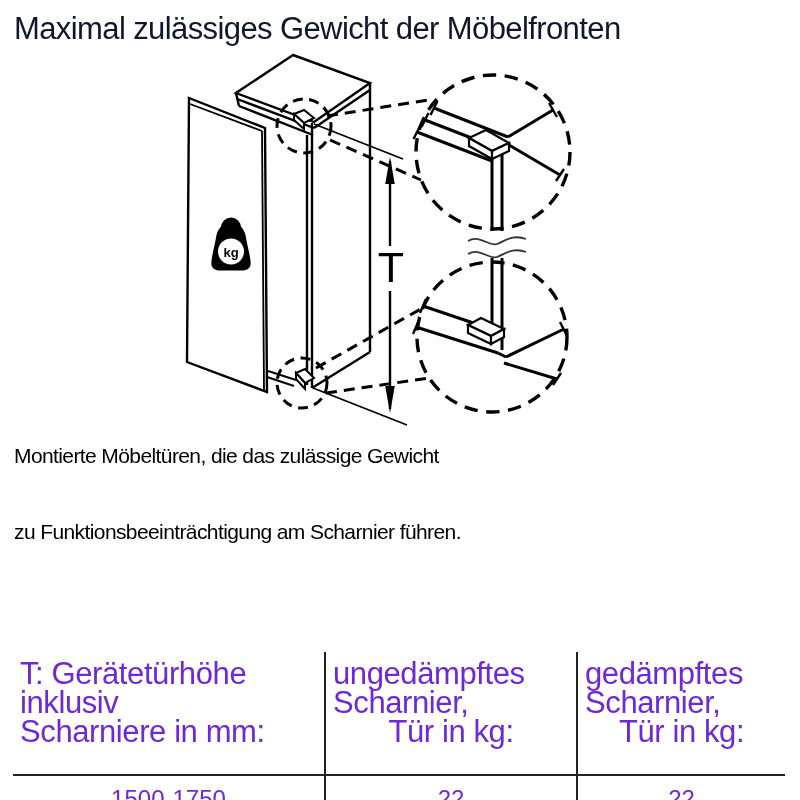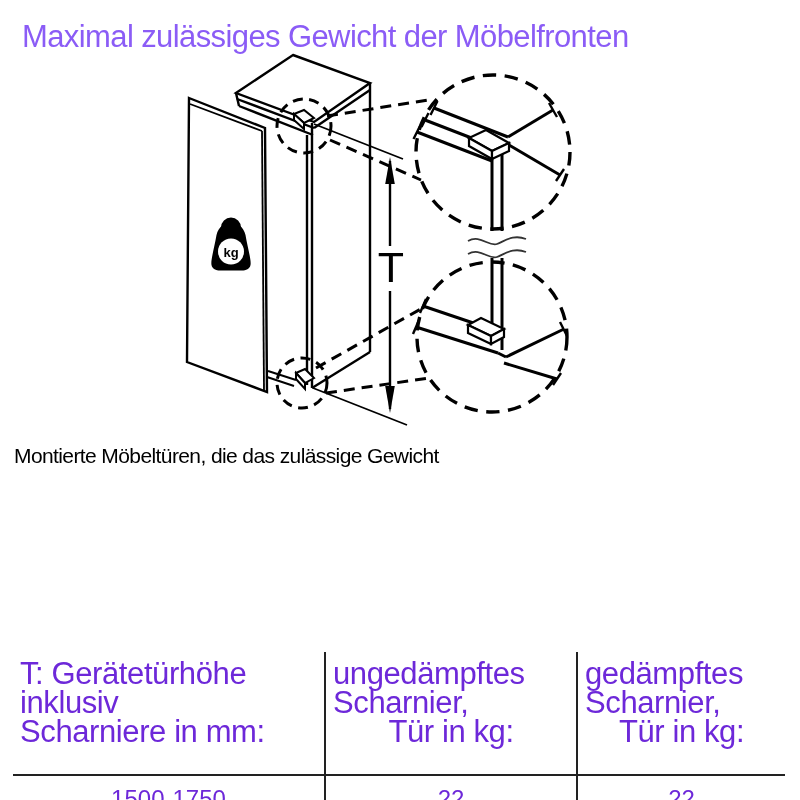--- a/index.html
+++ b/index.html
@@ -5,23 +5,23 @@
   html,body{margin:0;padding:0;background:#ffffff;}
   .page{
     position:relative;
     width:800px;height:800px;
     background:#ffffff;
     font-family:"Liberation Sans", sans-serif;
     color:#000;
     overflow:hidden;
   }
   .title{
-    position:absolute;left:14px;top:10px;margin:8px;
+    position:absolute;left:14px;top:10px;margin:0;
     font-size:31px;font-weight:400;letter-spacing:-0.6px;
-    line-height:38px;color:#8b5cf6;
+    line-height:38px;color:#0f172a;
   }
   .diagram{
     position:absolute;left:0;top:0;
   }
   .warning{
     position:absolute;left:14px;top:437px;margin:0;
     font-size:21px;font-weight:400;letter-spacing:-0.6px;
     line-height:38px;color:#000;
   }
   .spec-table{
@@ -163,20 +163,21 @@
     <g>
       <path d="M466,236 L528,233 L528,250 L466,253 Z" fill="#fff" stroke="none"></path>
       <path d="M468,241 C480,234 489,247 497,244 C505,241 513,234 526,239" fill="none" stroke="#333" stroke-width="1.8"></path>
       <path d="M468,254 C480,247 489,260 497,257 C505,254 513,247 526,252" fill="none" stroke="#333" stroke-width="1.8"></path>
     </g>
   </svg>
 
   <p class="warning">
     <span>Montierte Möbeltüren, die das zulässige Gewicht</span><br>
     <br>
+    <span>zu Funktionsbeeinträchtigung am Scharnier führen.</span>
   </p>
 
   <table class="spec-table">
     <colgroup>
         <col style="width:312px">
         <col style="width:252px">
         <col style="width:208px">
       </colgroup>
     <tbody>
         <tr class="header-row">

